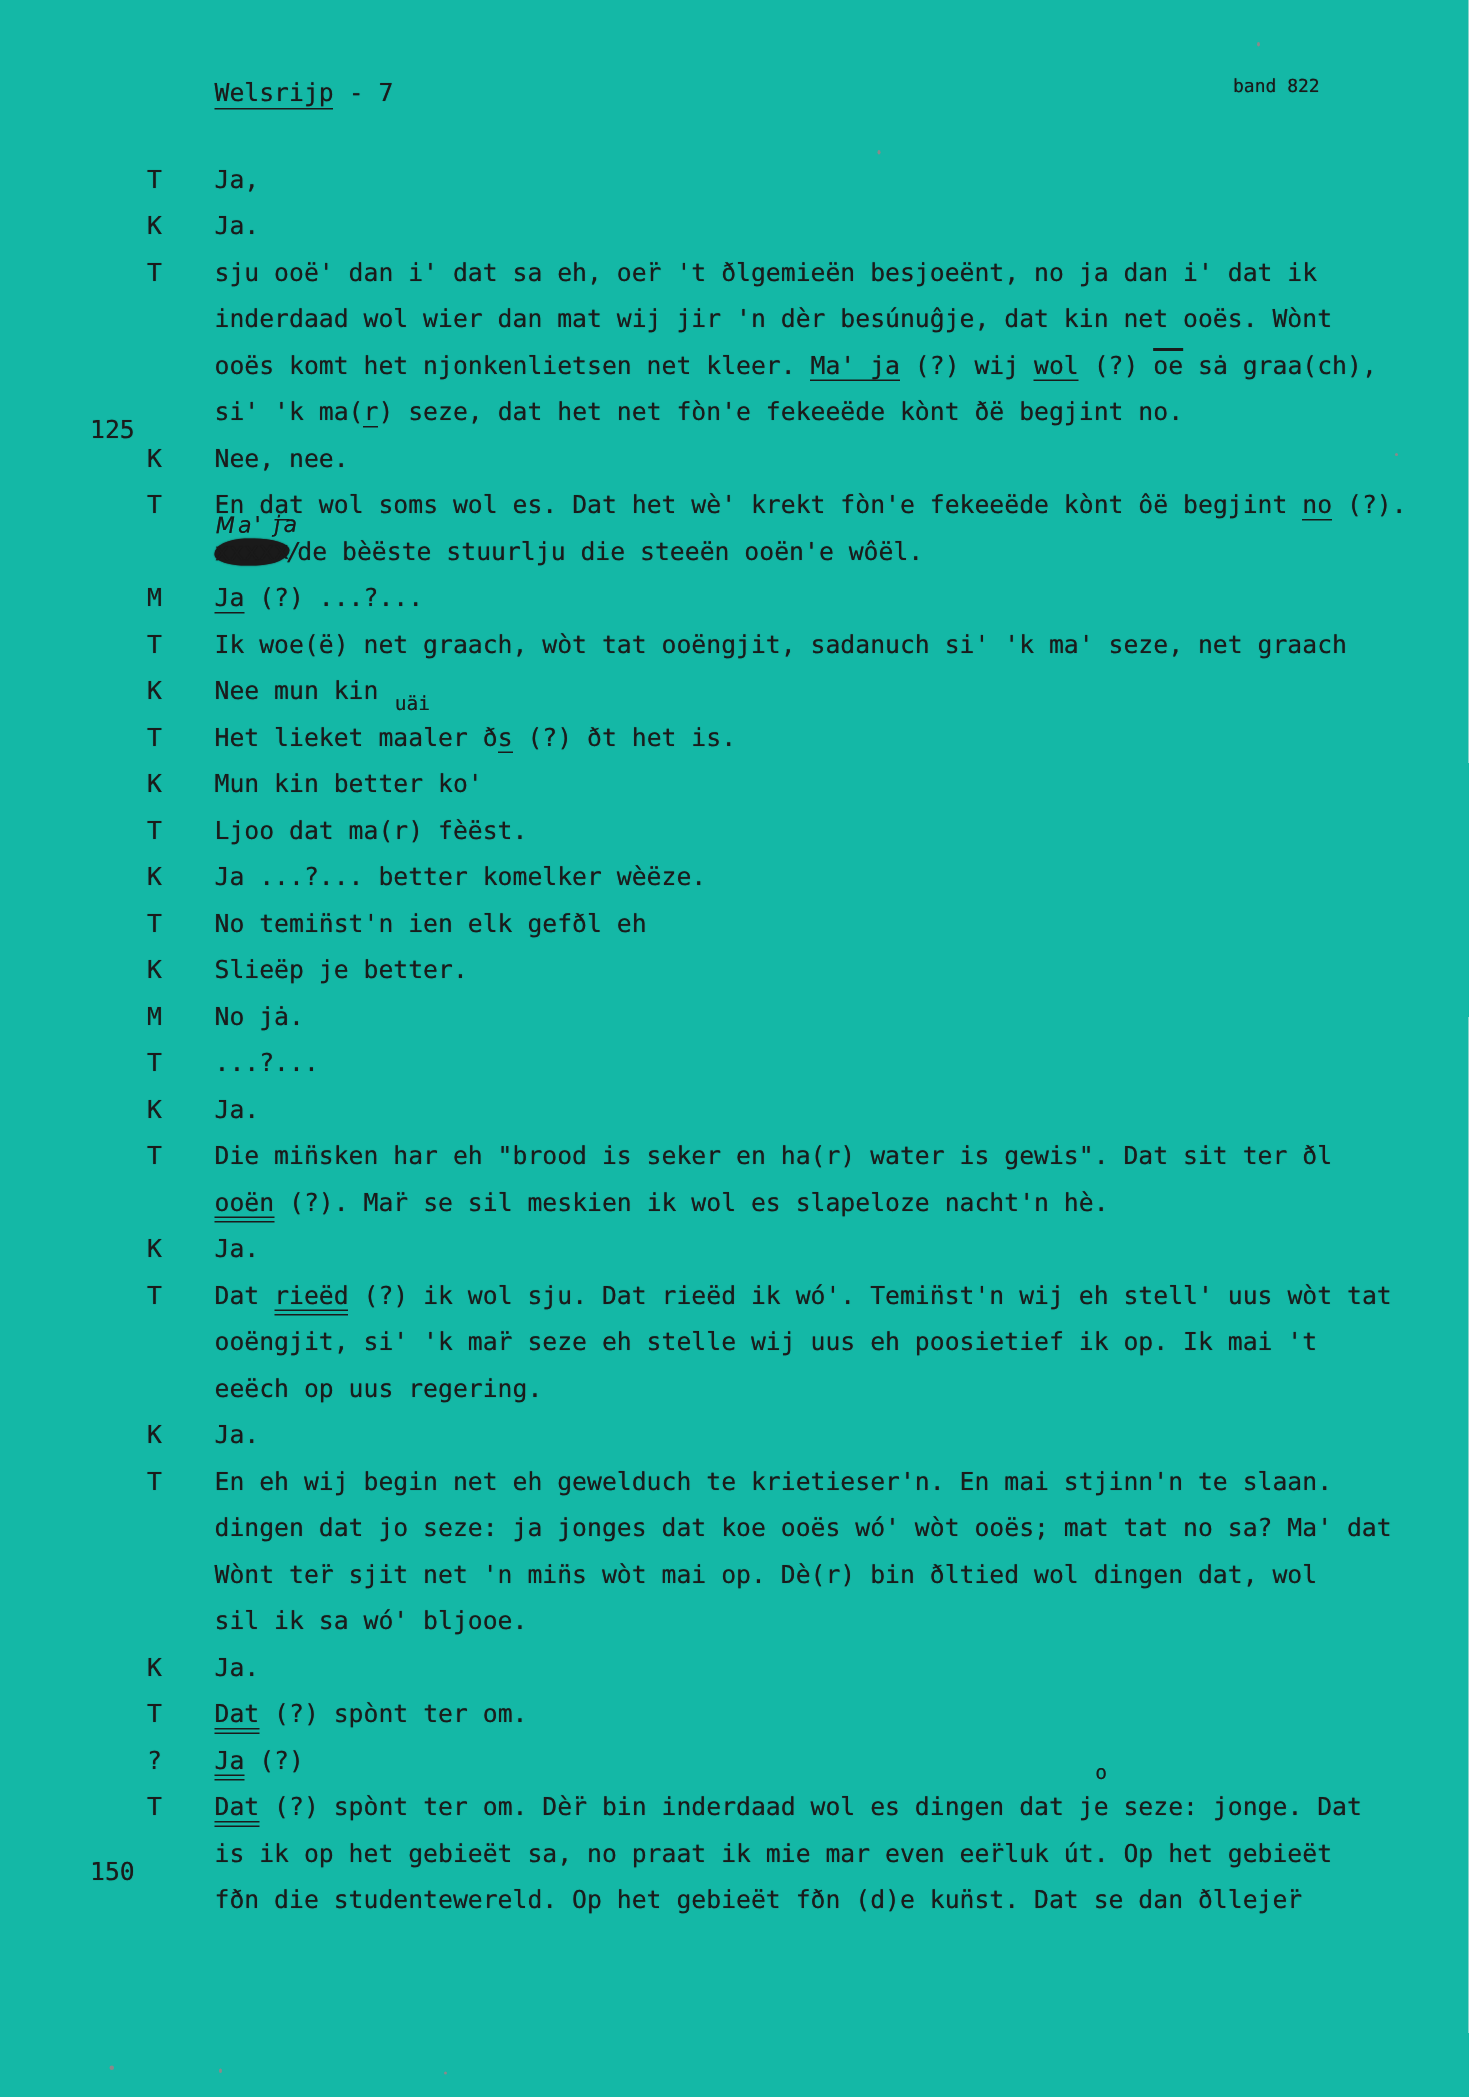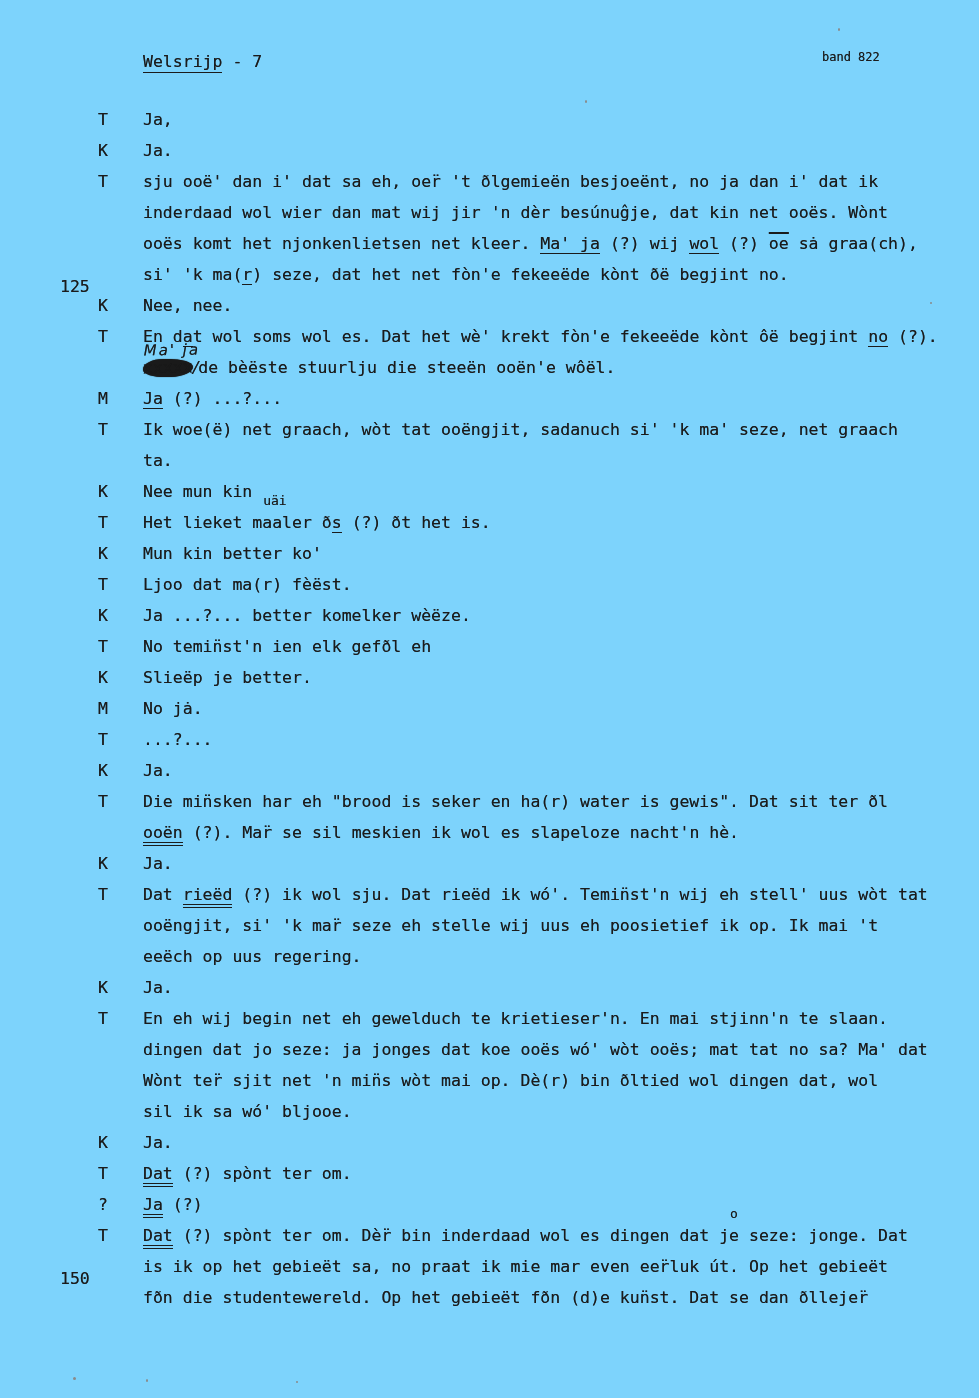--- a/index.html
+++ b/index.html
@@ -1,20 +1,20 @@
 <!DOCTYPE html>
 <html><head>
 <meta charset="utf-8">
 <title>Welsrijp - 7</title>
 <style>
   html,body{margin:0;padding:0;background:#e8e8e8;}
   .page{
     position:relative;
     width:979px;height:1398px;
-    background:#7dd3fc;
+    background:#14b8a6;
     margin:0 auto;
     overflow:hidden;
     font-family:"DejaVu Sans Mono", monospace;
     color:#1b1b1b;
     text-shadow:0 0 0.5px rgba(20,20,20,0.65);
   }
   .hdr-title{
     position:absolute;left:143px;top:52px;
     font-size:16.5px;white-space:pre;
   }
@@ -121,25 +121,20 @@
         <div class="line-speaker">M</div>
         <div class="line-text"><span class="u1">Ja</span><span> (?) ...?...</span></div>
       </div>
       <div class="line">
         <div class="line-num"></div>
         <div class="line-speaker">T</div>
         <div class="line-text"><span>Ik woe(ë) net graach, wòt tat ooëngjit, sadanuch si' 'k ma' seze, net graach</span></div>
       </div>
       <div class="line">
         <div class="line-num"></div>
-        <div class="line-speaker"></div>
-        <div class="line-text"><span>ta.</span></div>
-      </div>
-      <div class="line">
-        <div class="line-num"></div>
         <div class="line-speaker">K</div>
         <div class="line-text"><span>Nee mun kin</span></div>
       </div>
       <div class="line">
         <div class="line-num"></div>
         <div class="line-speaker">T</div>
         <div class="line-text"><span>Het lieket m</span><span class="rel"><span class="above typed">uäi</span>aa</span><span>ler ð</span><span class="u1">s</span><span> (?) ðt het is.</span></div>
       </div>
       <div class="line">
         <div class="line-num"></div>

